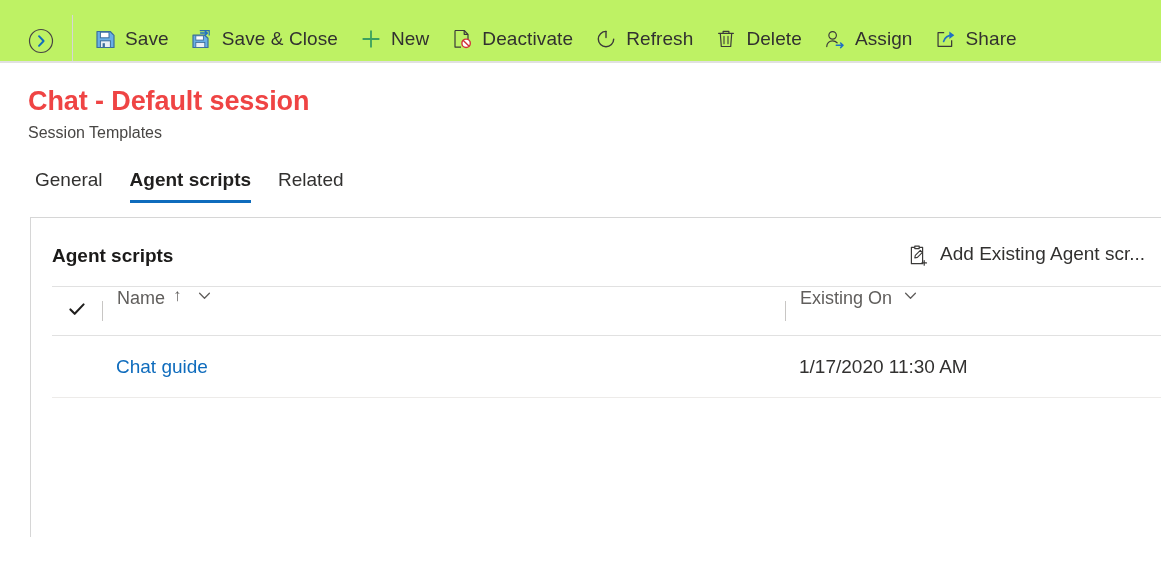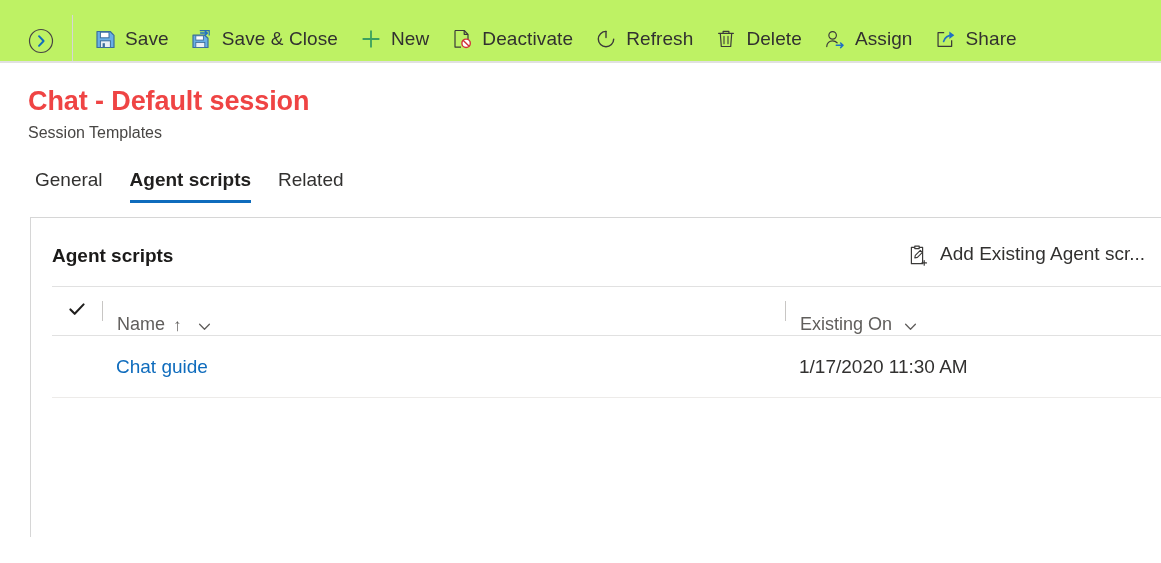--- a/index.html
+++ b/index.html
@@ -176,21 +176,21 @@
     cursor: default;
   }
   .gh-sep {
     width: 1px;
     height: 20px;
     background: #c8c6c4;
     flex: 0 0 auto;
   }
   .gh-col {
     display: flex;
-    align-items: flex-end;
+    align-items: flex-start;
     height: 100%;
     padding-left: 14px;
     box-sizing: border-box;
     flex: 0 0 auto;
     cursor: default;
   }
   .gh-col-name { width: 682px; }
   .gh-col-created { width: 380px; }
   .gh-col .gh-text {
     font-size: 18px;

